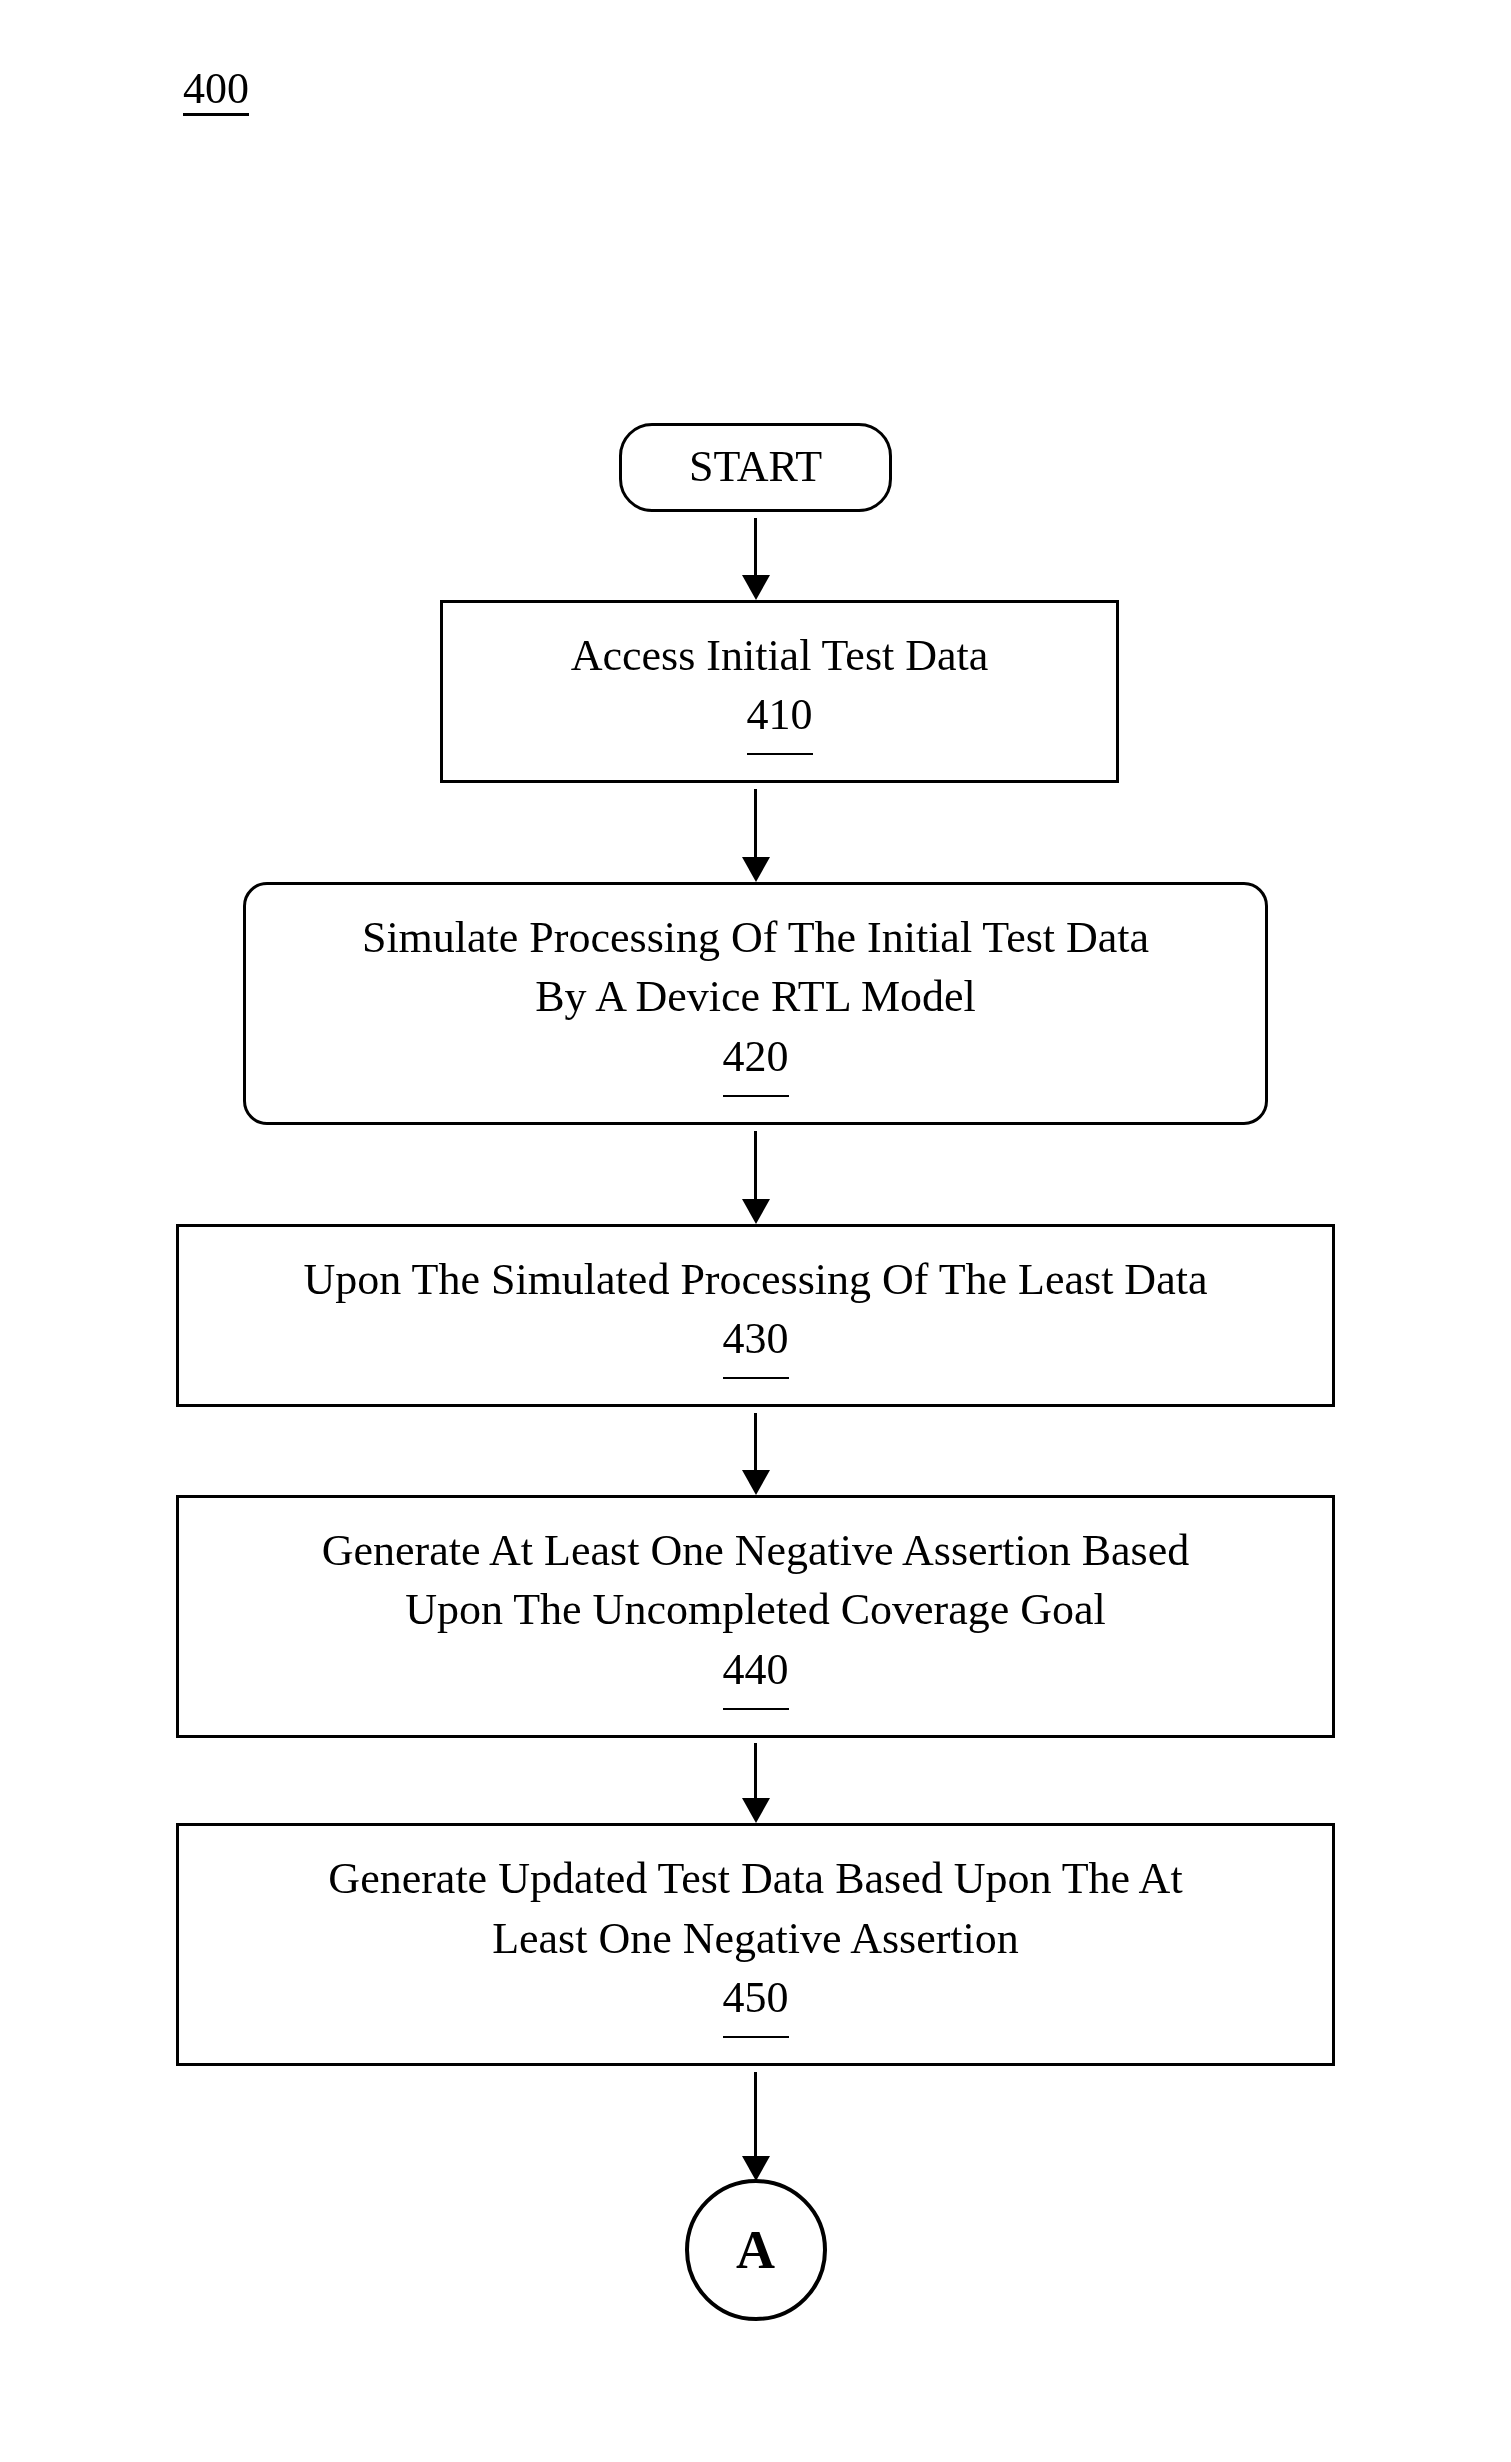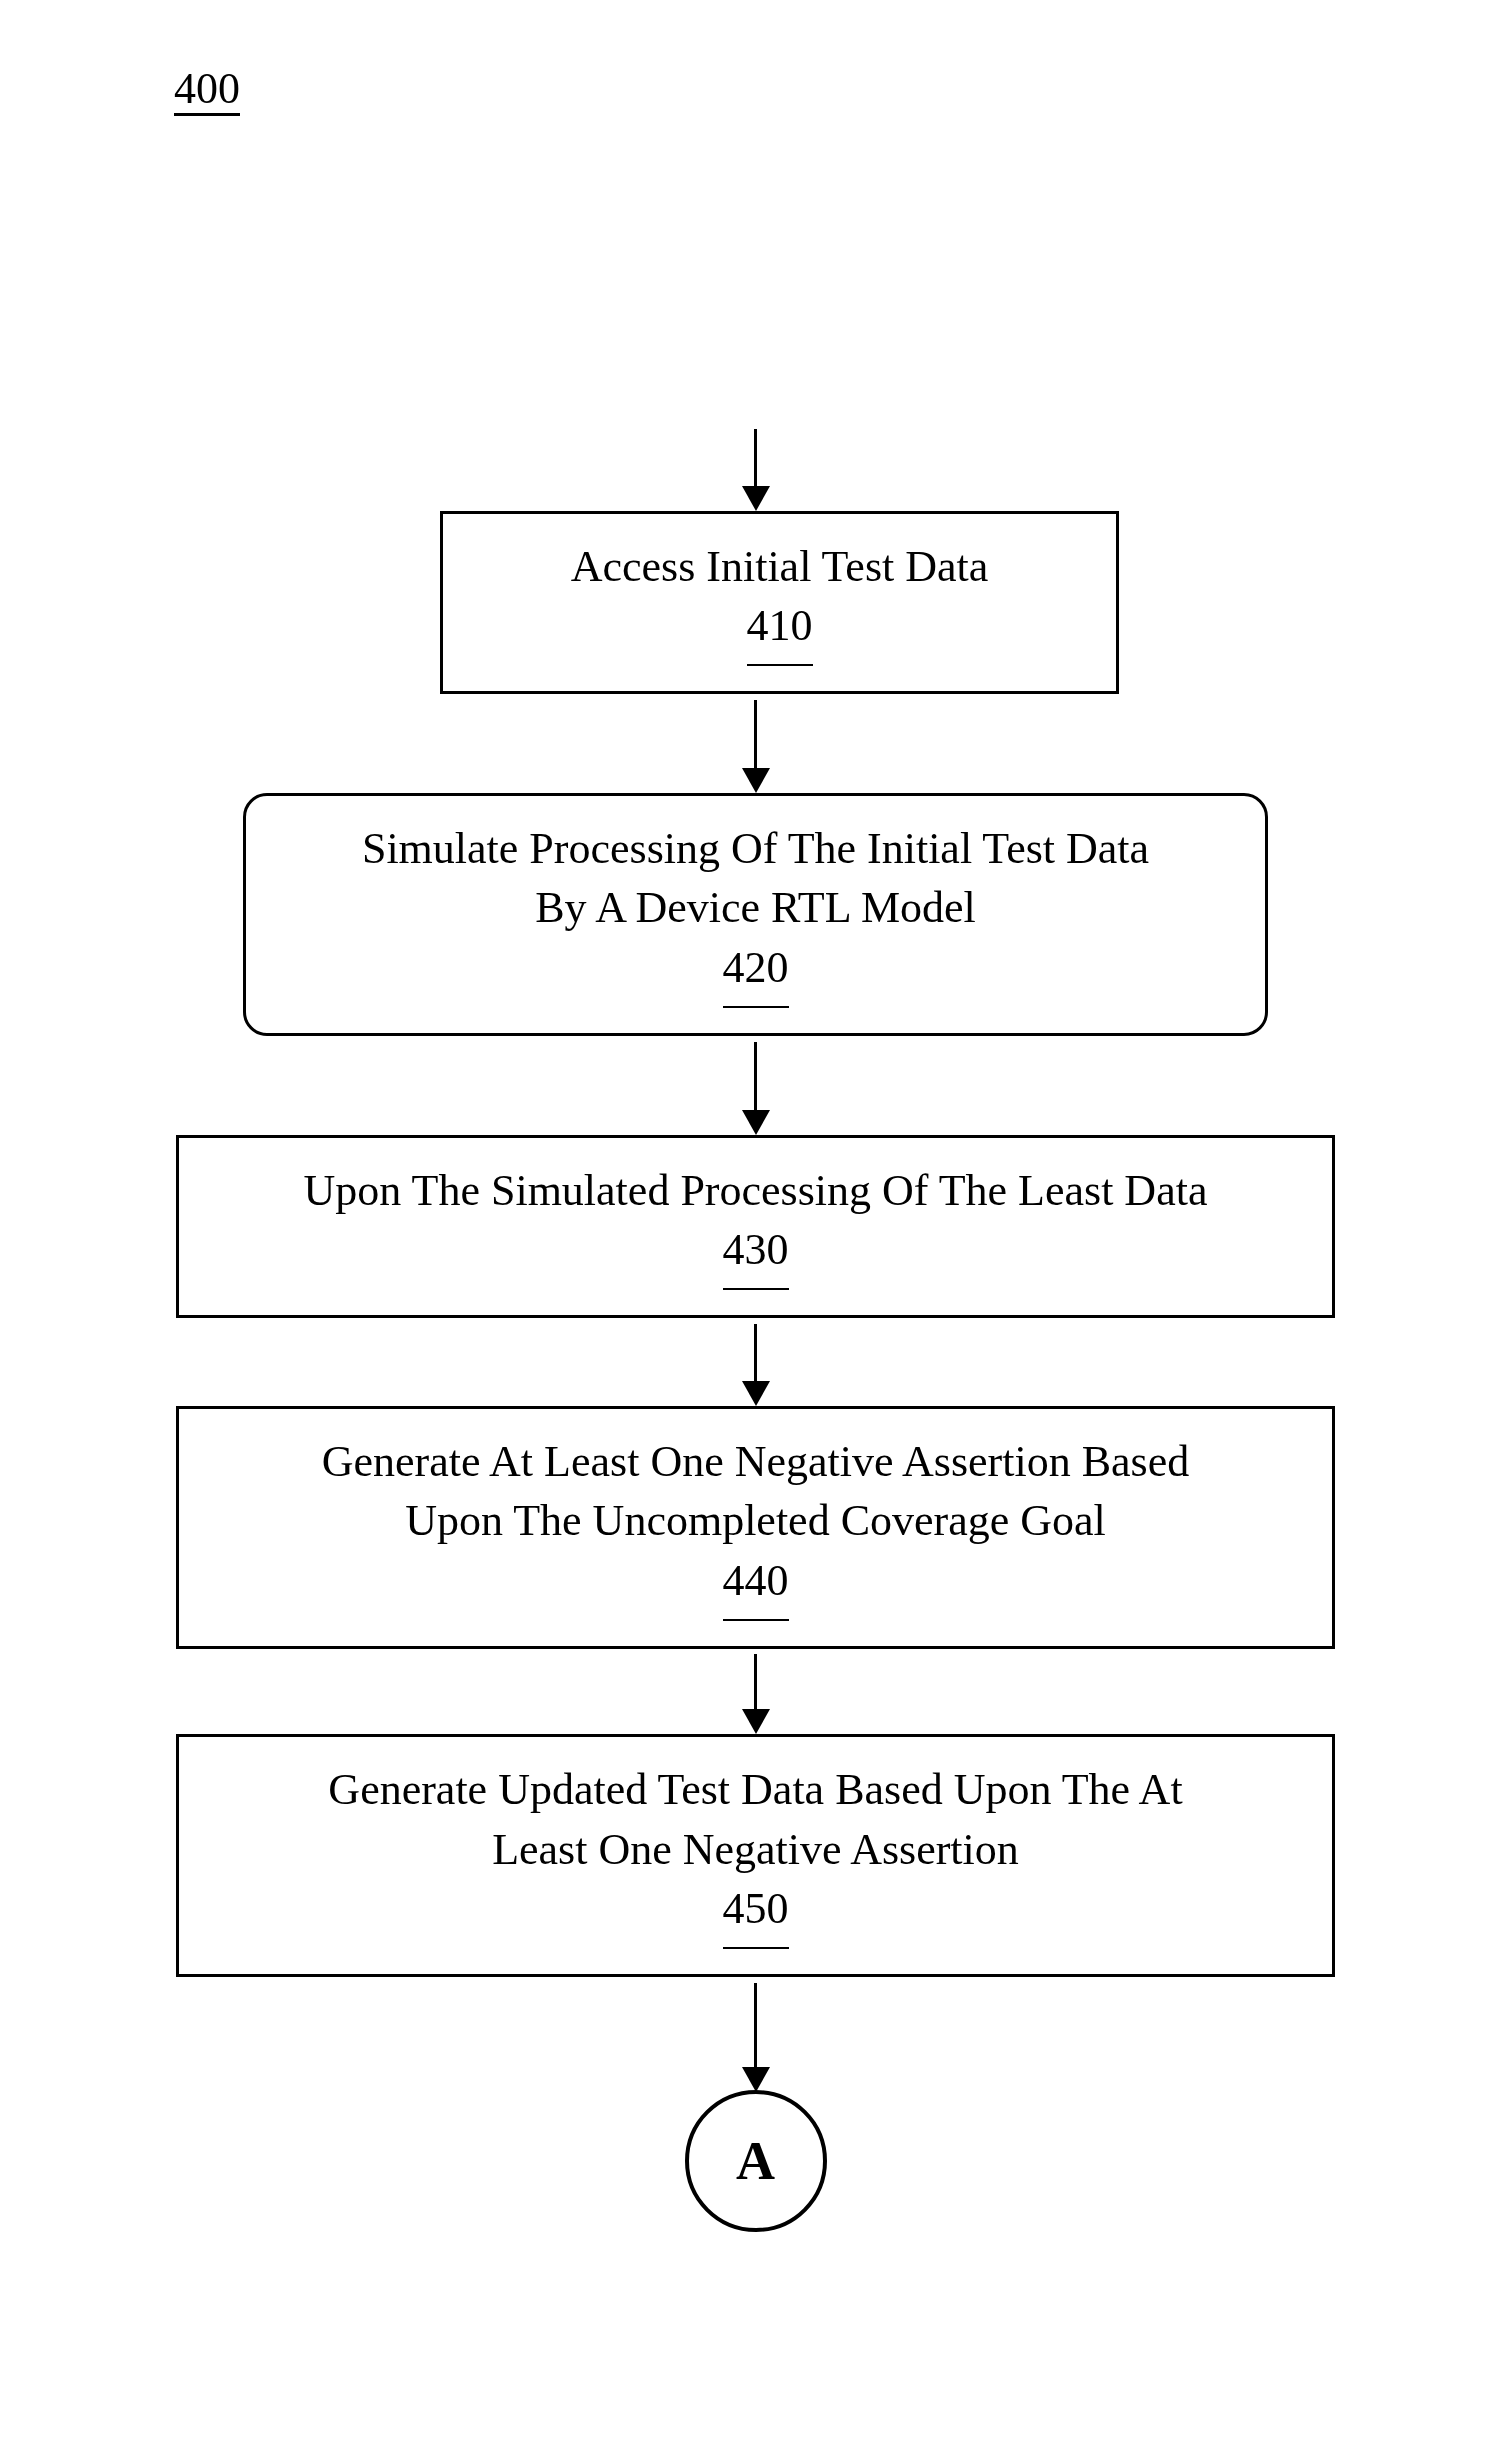--- a/index.html
+++ b/index.html
@@ -10,21 +10,21 @@
     color: #000000;
   }
   .page {
     position: relative;
     width: 1511px;
     height: 2462px;
     background: #ffffff;
   }
   .fig-num {
     position: absolute;
-    left: 174px;
+    left: 183px;
     top: 67px;
     font-size: 44px;
     border-bottom: 3.8px solid #000;
     padding-bottom: 1.9px;
     line-height: 1;
   }
   .flow {
     position: absolute;
     top: 423px;
     left: 0;
@@ -94,20 +94,23 @@
 </style>
 </head>
 <body>
 
 <div class="page">
 
   <div class="fig-num">400</div>
 
   <div class="flow">
 
+    <div class="start-box">
+      <span>START</span>
+    </div>
 
     <div class="connector">
       <div class="stem" style="height:58px"></div>
       <div class="arrowhead"></div>
     </div>
 
     <div class="step-box w-small">
       <div>Access Initial Test Data</div>
       <span class="ref">410</span>
     </div>

